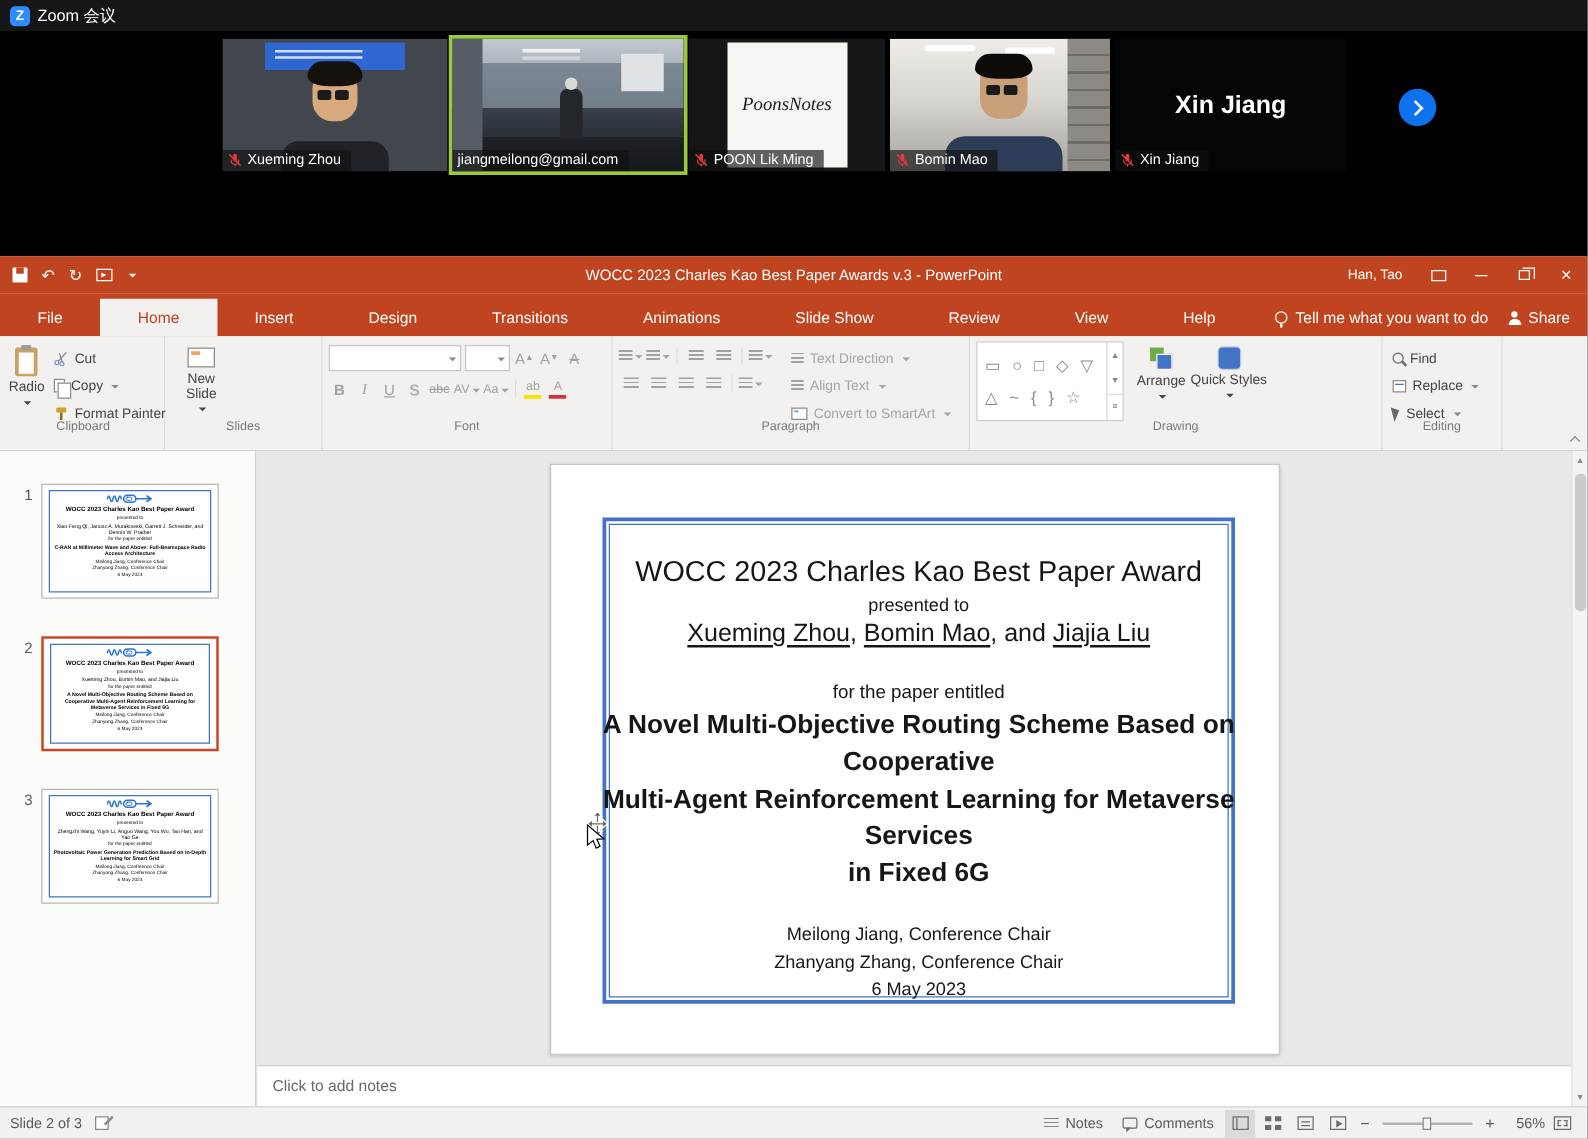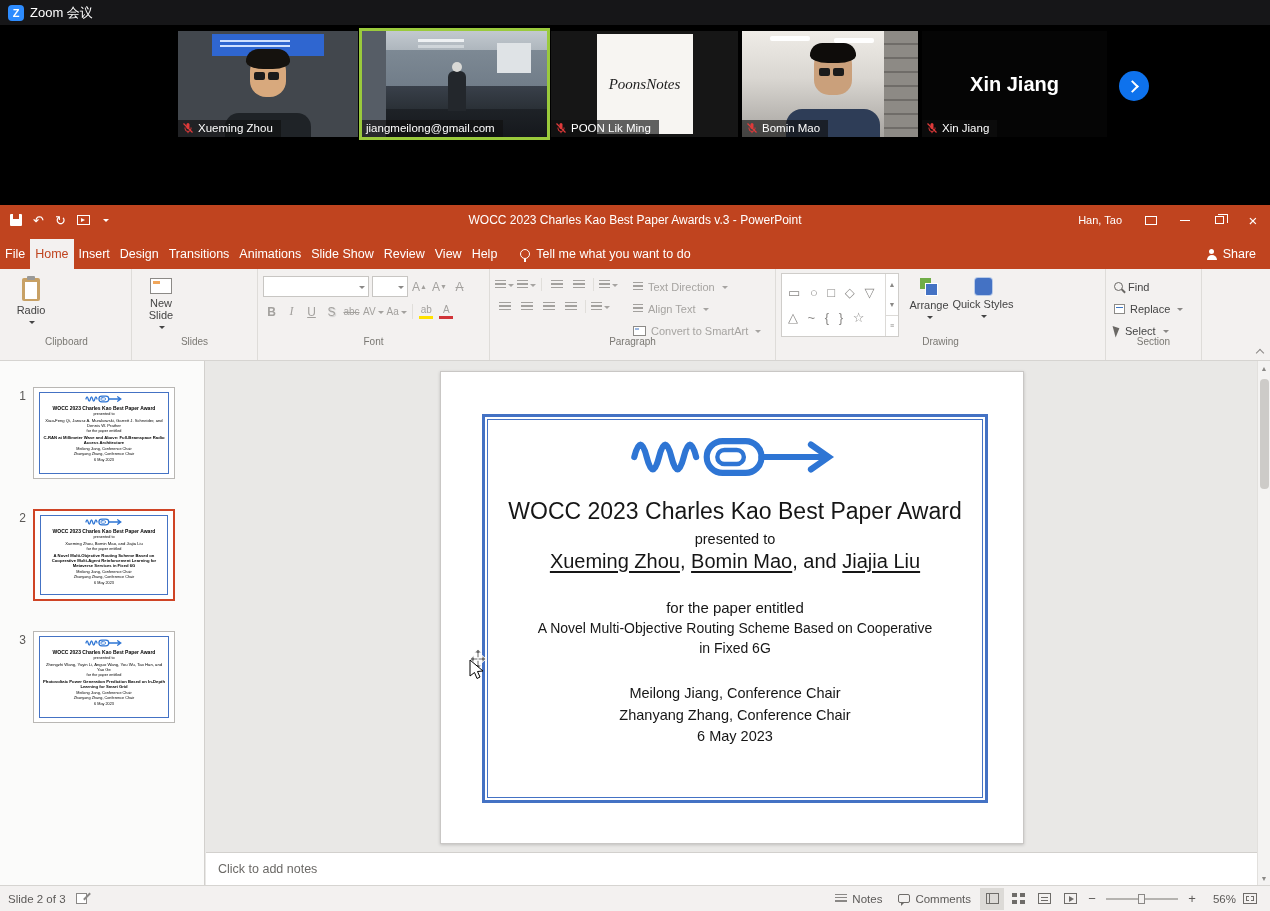--- a/index.html
+++ b/index.html
@@ -91,21 +91,21 @@
   .tb-right { margin-left:auto; display:flex; align-items:center; z-index:2; }
   .tb-user { font-size:11px; margin-right:12px; }
   .wbtn { width:34px; height:30px; display:flex; align-items:center; justify-content:center; font-size:15px; color:#fff; }
   .ic-ribopts { width:12px; height:9px; border:1px solid #fff; position:relative; }
   .ic-min { width:10px; height:1px; background:#fff; }
   .ic-max { width:9px; height:8px; border:1px solid #fff; position:relative; background:transparent; }
   .ic-max::after { content:""; position:absolute; left:2px; top:-3px; width:9px; height:8px; border:1px solid #fff;
     border-left:none; border-bottom:none; }
 
   #ppt-tabs { height:34px; background:#C0441F; display:flex; align-items:flex-end; }
-  .tab { height:30px; line-height:30px; padding:0 5px; color:#fff; font-size:12.5px; }
+  .tab { height:30px; line-height:30px; padding:0 30px; color:#fff; font-size:12.5px; }
   .tab.active { background:#f3f1f0; color:#C0441F; }
   .tellme { display:flex; align-items:center; gap:6px; height:30px; margin-left:18px; color:#fff; font-size:12.5px; }
   .ic-bulb { width:10px; height:10px; border:1.5px solid #fff; border-radius:50%; position:relative; }
   .ic-bulb::after { content:""; position:absolute; left:2.5px; bottom:-4px; width:2px; height:3px; background:#fff; }
   .share-btn { margin-left:auto; margin-right:14px; display:flex; align-items:center; gap:6px; height:30px;
     color:#fff; font-size:12.5px; }
   .ic-person { width:10px; height:11px; position:relative; }
   .ic-person::before { content:""; position:absolute; left:2.5px; top:0; width:5px; height:5px; border-radius:50%; background:#fff; }
   .ic-person::after { content:""; position:absolute; left:0; bottom:0; width:10px; height:5px; border-radius:5px 5px 0 0; background:#fff; }
 
@@ -192,21 +192,21 @@
   .cert-frame { position:absolute; inset:42px 35px 40px 41px; border:3px solid #4472C4; }
   .cert-frame::after { content:""; position:absolute; inset:2px; border:1px solid #4472C4; }
   .slide-content { position:absolute; inset:42px 35px 40px 41px; display:flex; flex-direction:column;
     align-items:center; text-align:center; color:#161616; padding-top:16px; }
   .wocc-big { width:212px; height:54px; margin-bottom:14px; }
   .s-title { font-size:23px; margin-bottom:6px; }
   .s-presented { font-size:14.5px; margin-bottom:3px; }
   .s-authors { font-size:20px; margin-bottom:26px; }
   .s-authors .u { text-decoration:underline; text-underline-offset:3px; }
   .s-entitled { font-size:15px; margin-bottom:3px; }
-  .s-paper { font-size:14px; font-weight:normal; line-height:1.42; margin-bottom:24px; }
+  .s-paper { font-size:21px; font-weight:bold; line-height:1.42; margin-bottom:24px; }
   .s-chair { font-size:14.5px; line-height:1.5; }
   .s-date { font-size:14.5px; line-height:1.5; }
 
   #notes-bar { position:absolute; left:206px; right:13px; bottom:0; height:33px; background:#fff;
     border-top:1px solid #d2d0cd; display:flex; align-items:center; padding-left:12px;
     color:#6b6966; font-size:12.5px; }
 
   #vscroll { position:absolute; right:0; top:0; bottom:0; width:13px; background:#f4f3f2; border-left:1px solid #e2e0dd;
     display:flex; flex-direction:column; align-items:center; font-size:7px; color:#8a8886; }
   #vscroll .sthumb { width:9px; height:110px; background:#cdcbc8; border-radius:4px; margin-top:4px; }
@@ -285,21 +285,21 @@
         <div class="r-pillar"></div>
         <div class="r-light"></div>
         <div class="r-screen"></div>
         <div class="r-person"></div>
       </div>
       <div class="tile-label">
         <span>jiangmeilong@gmail.com</span>
       </div>
     </div>
 
-    <div class="tile" style="width:187px">
+    <div class="tile" style="width:157px">
       <div class="scene scene-poon">
         <div class="p-card">
           <span class="p-script">PoonsNotes</span>
         </div>
       </div>
       <div class="tile-label">
         <svg class="mic" viewBox="0 0 12 12">
             <rect x="4.5" y="1" width="3" height="6" rx="1.5" fill="#E03A3A"></rect>
             <path d="M3 5.5v1a3 3 0 0 0 6 0v-1" stroke="#E03A3A" fill="none"></path>
             <line x1="6" y1="9.5" x2="6" y2="11.2" stroke="#E03A3A"></line>
@@ -398,20 +398,42 @@
   </div>
 
   <div id="ribbon">
 
     <div class="rgroup" style="width:130px">
       <div class="bigbtn">
         <span class="ic-paste"></span>
         <span>Radio</span>
         <span class="caret"></span>
       </div>
+      <div class="scol">
+        <div class="srow">
+          <svg width="12" height="12" viewBox="0 0 12 12">
+              <circle cx="2.5" cy="9" r="1.6" fill="none" stroke="#7b99c9"></circle>
+              <circle cx="6.5" cy="10" r="1.6" fill="none" stroke="#7b99c9"></circle>
+              <path d="M3.5 8 10 1 M7 9 4.5 1.5" stroke="#8a8886" fill="none"></path>
+            </svg>
+          <span>Cut</span>
+        </div>
+        <div class="srow">
+          <span class="ic-copy"></span>
+          <span>Copy</span>
+          <span class="caret" style="color:#8a8886"></span>
+        </div>
+        <div class="srow">
+          <svg width="12" height="12" viewBox="0 0 12 12">
+              <rect x="2" y="1" width="8" height="4" rx="1" fill="#c9a227"></rect>
+              <rect x="5" y="5" width="2" height="6" fill="#8a6d1d"></rect>
+            </svg>
+          <span>Format Painter</span>
+        </div>
+      </div>
       <div class="glabel">Clipboard</div>
     </div>
 
     <div class="rgroup" style="width:126px">
       <div class="bigbtn">
         <span class="ic-slide"></span>
         <span>New Slide</span>
         <span class="caret"></span>
       </div>
       <div class="glabel">Slides</div>
@@ -565,21 +587,21 @@
           <span class="ic-replace"></span>
           <span>Replace</span>
           <span class="caret" style="color:#8a8886"></span>
         </div>
         <div class="srow">
           <span class="ic-select"></span>
           <span>Select</span>
           <span class="caret" style="color:#8a8886"></span>
         </div>
       </div>
-      <div class="glabel">Section</div>
+      <div class="glabel">Editing</div>
     </div>
 
     <div class="rib-collapse"></div>
   </div>
 
   <div id="doc">
 
     <div id="thumb-panel">
 
       <div class="thumb">
@@ -669,20 +691,21 @@
                 <rect x="100" y="22" width="30" height="16" rx="8" stroke-width="5"></rect>
                 <path d="M150 30 H 222 M206 16 L 226 30 L 206 44"></path>
               </g>
             </svg>
           <div class="s-title">WOCC 2023 Charles Kao Best Paper Award</div>
           <div class="s-presented">presented to</div>
           <div class="s-authors"><span class="u">Xueming Zhou</span><span>, </span><span class="u">Bomin Mao</span><span>, and </span><span class="u">Jiajia Liu</span></div>
           <div class="s-entitled">for the paper entitled</div>
           <div class="s-paper">
             <div>A Novel Multi-Objective Routing Scheme Based on Cooperative</div>
+            <div>Multi-Agent Reinforcement Learning for Metaverse Services</div>
             <div>in Fixed 6G</div>
           </div>
           <div class="s-chair">Meilong Jiang, Conference Chair</div>
           <div class="s-chair">Zhanyang Zhang, Conference Chair</div>
           <div class="s-date">6 May 2023</div>
         </div>
       </div>
     </div>
 
     <div id="notes-bar">

